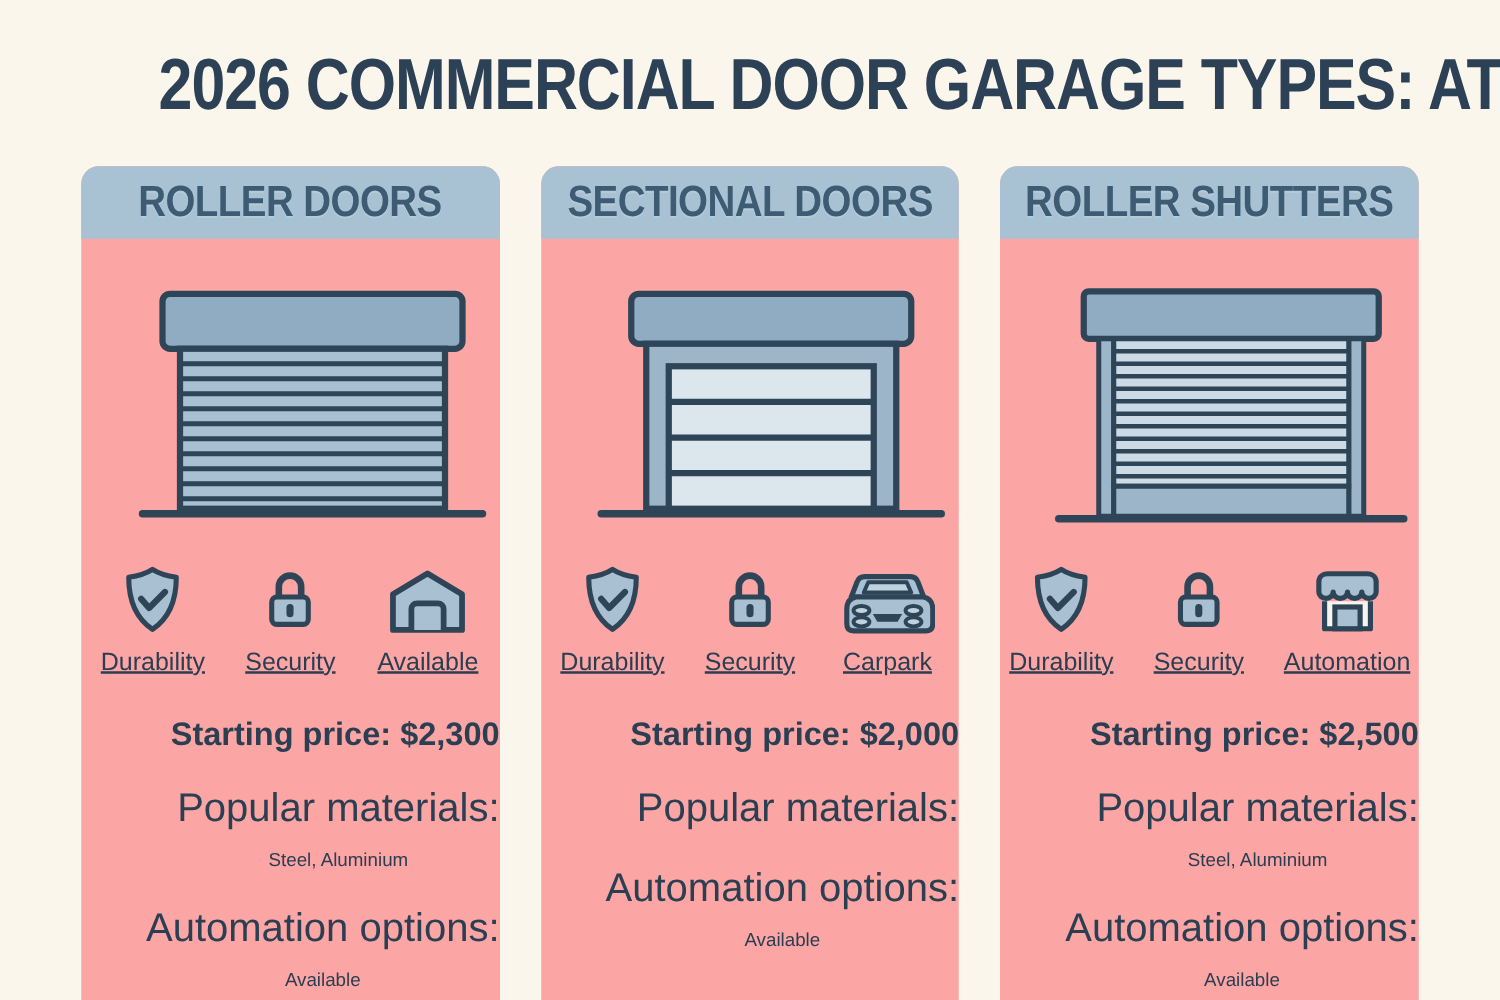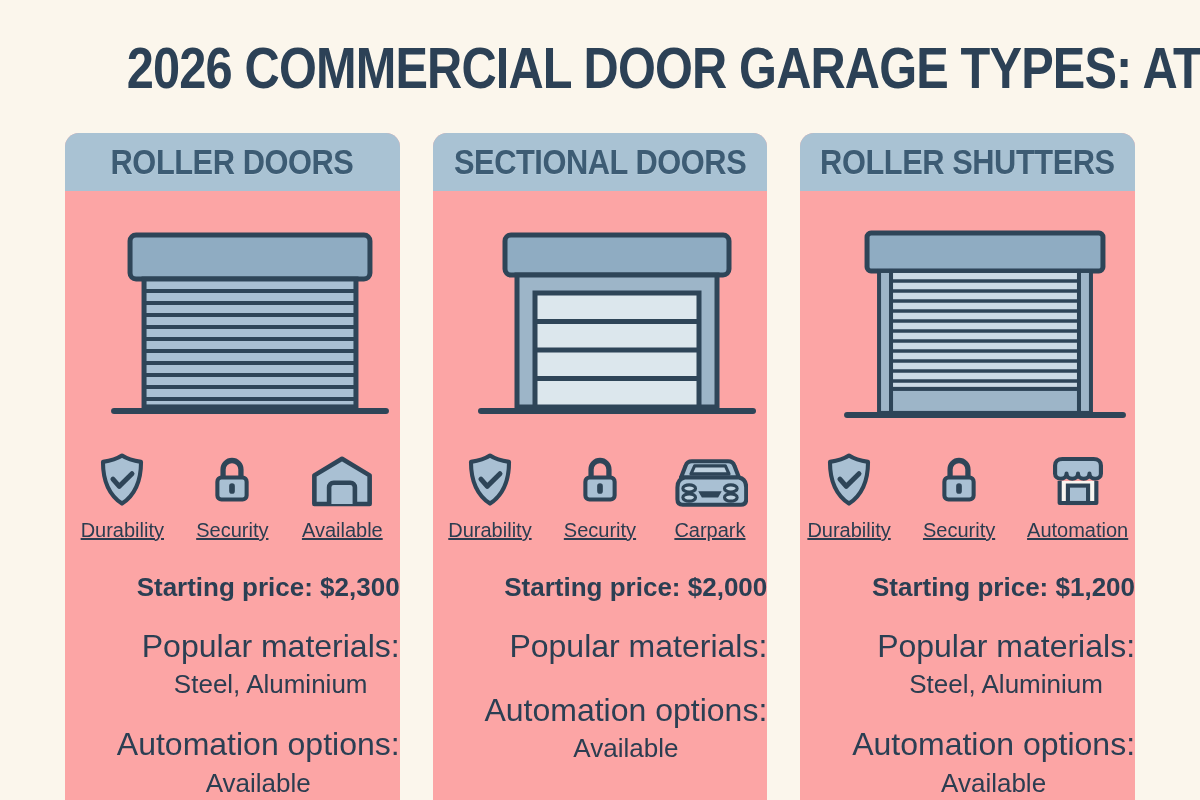--- a/index.html
+++ b/index.html
@@ -41,21 +41,21 @@
   .door-art{margin-top:32px;}
   .features{
     margin-top:28px;display:flex;justify-content:center;gap:26px;width:100%;text-decoration:underline;
   }
   .feature{display:flex;flex-direction:column;align-items:center;min-width:84px;}
   .feature .icon{height:64px;display:flex;align-items:flex-end;justify-content:center;}
   .f-label{margin-top:8px;font-size:20px;color:#2B3D50;}
   .price{margin-top:30px;font-size:26px;font-weight:bold;color:#2B3F53;}
   .info-block{margin-top:22px;text-align:center;line-height:1.32;}
   .block-label{font-size:32px;font-weight:normal;color:#2B3F53;}
-  .block-value{font-size:26px;color:#2B3D50;}
+  .block-value{font-size:15px;color:#2B3D50;margin-top:12px;}
 </style>
 </head>
 <body>
 
 <div class="title-wrap">
   <div class="page-title">2026 COMMERCIAL DOOR GARAGE TYPES: AT A GLANCE</div>
 </div>
 
 <div class="columns">
 
@@ -252,21 +252,21 @@
             <path d="M16 32 v24 h40 V32" fill="#F8F5F0" stroke="#2E4558" stroke-width="4.5" stroke-linejoin="round"></path>
             <rect x="25" y="37" width="22" height="19" fill="#A9C0D3" stroke="#2E4558" stroke-width="4.5"></rect>
           </svg>
         </div>
         <div class="f-label">Automation</div>
       </div>
     </div>
 
     <div class="price">
       <span>Starting price:</span>
-      <span>$1,200</span>
+      <span>$2,500</span>
     </div>
 
     <div class="info-block">
       <div class="block-label">Popular materials:</div>
       <div class="block-value">Steel, Aluminium</div>
     </div>
 
     <div class="info-block">
       <div class="block-label">Automation options:</div>
       <div class="block-value">Available</div>

